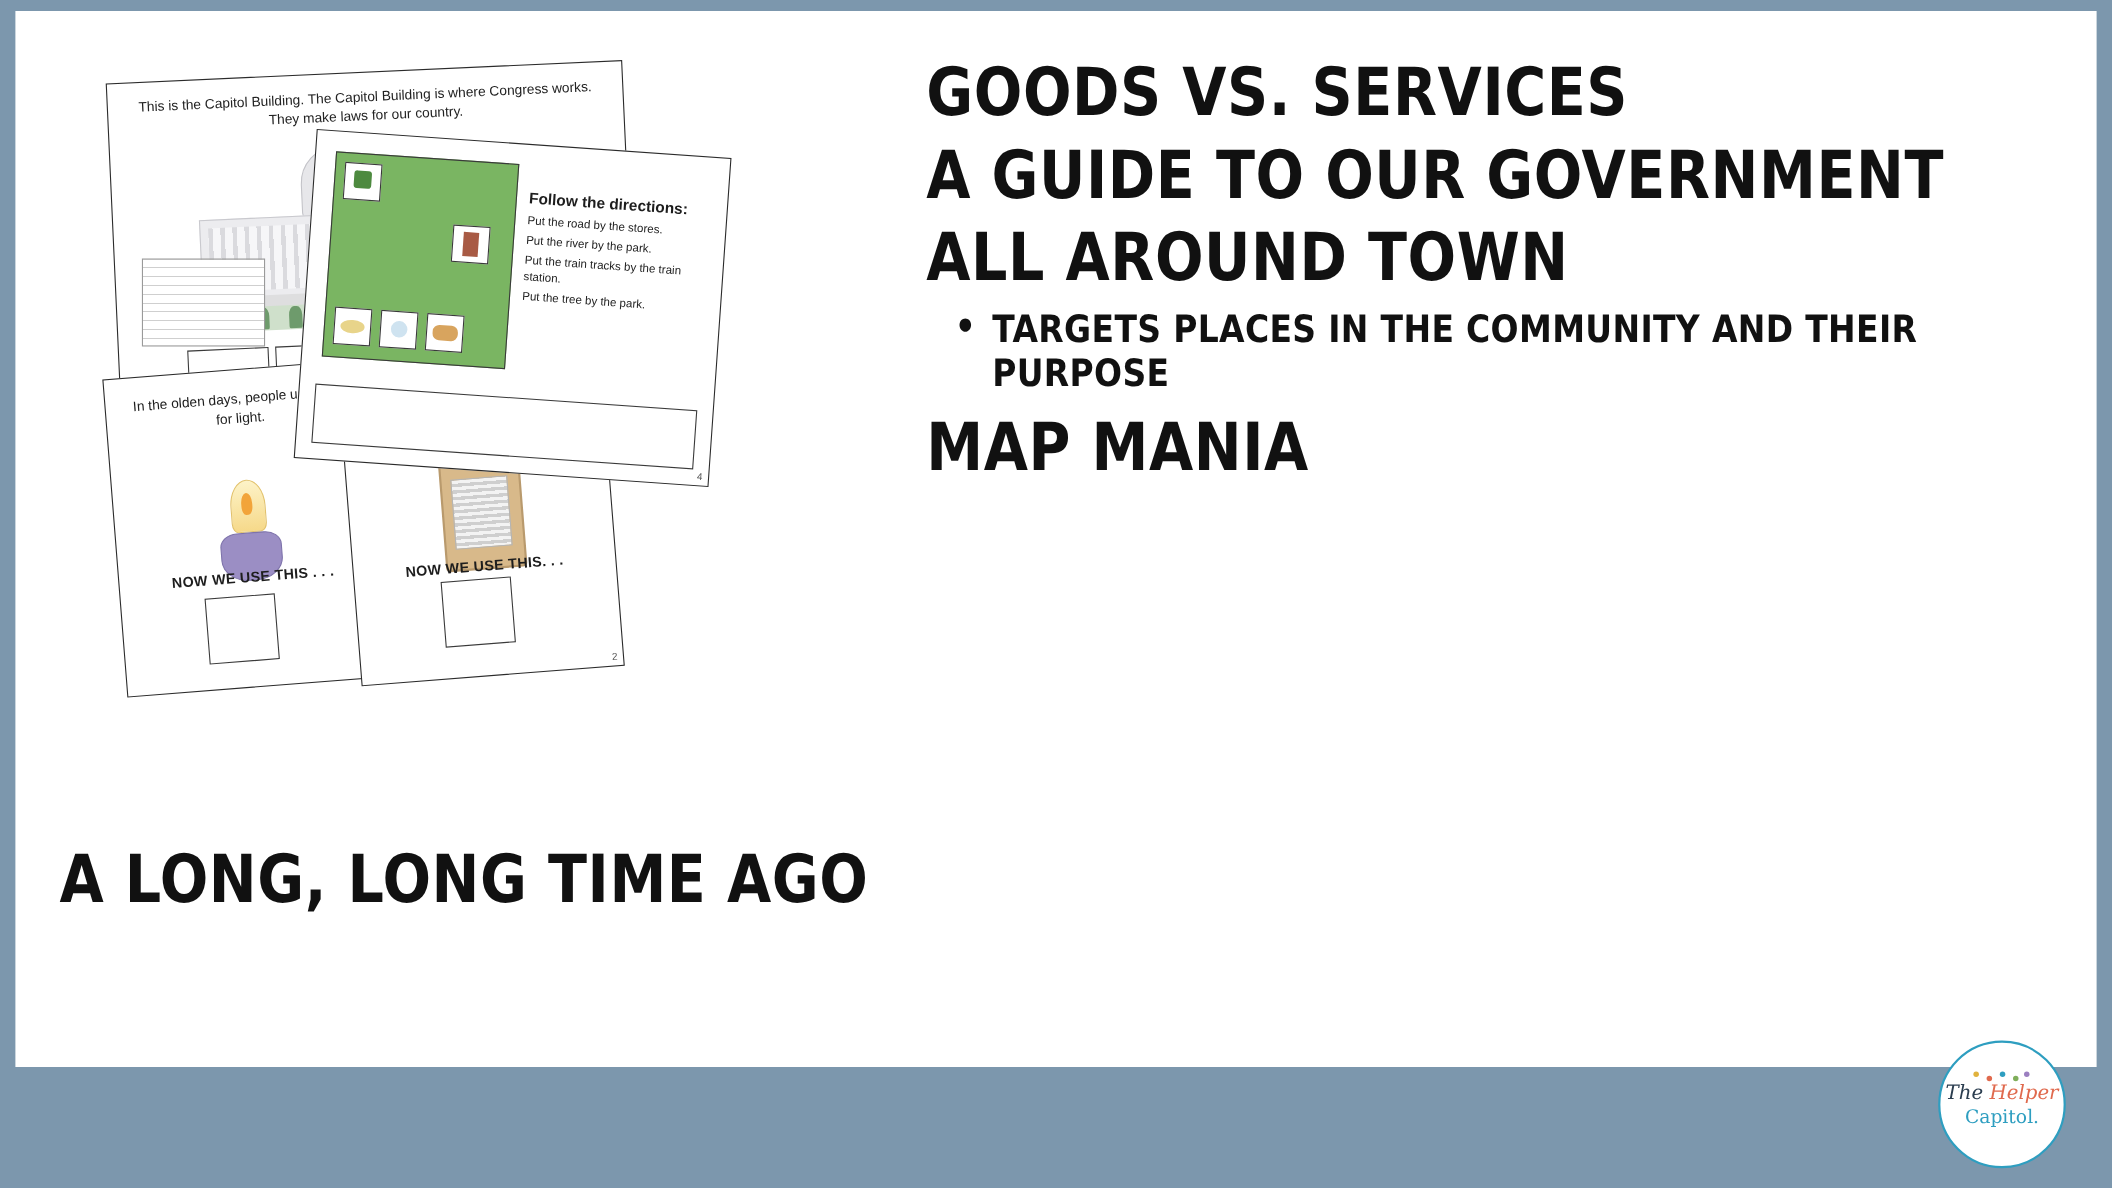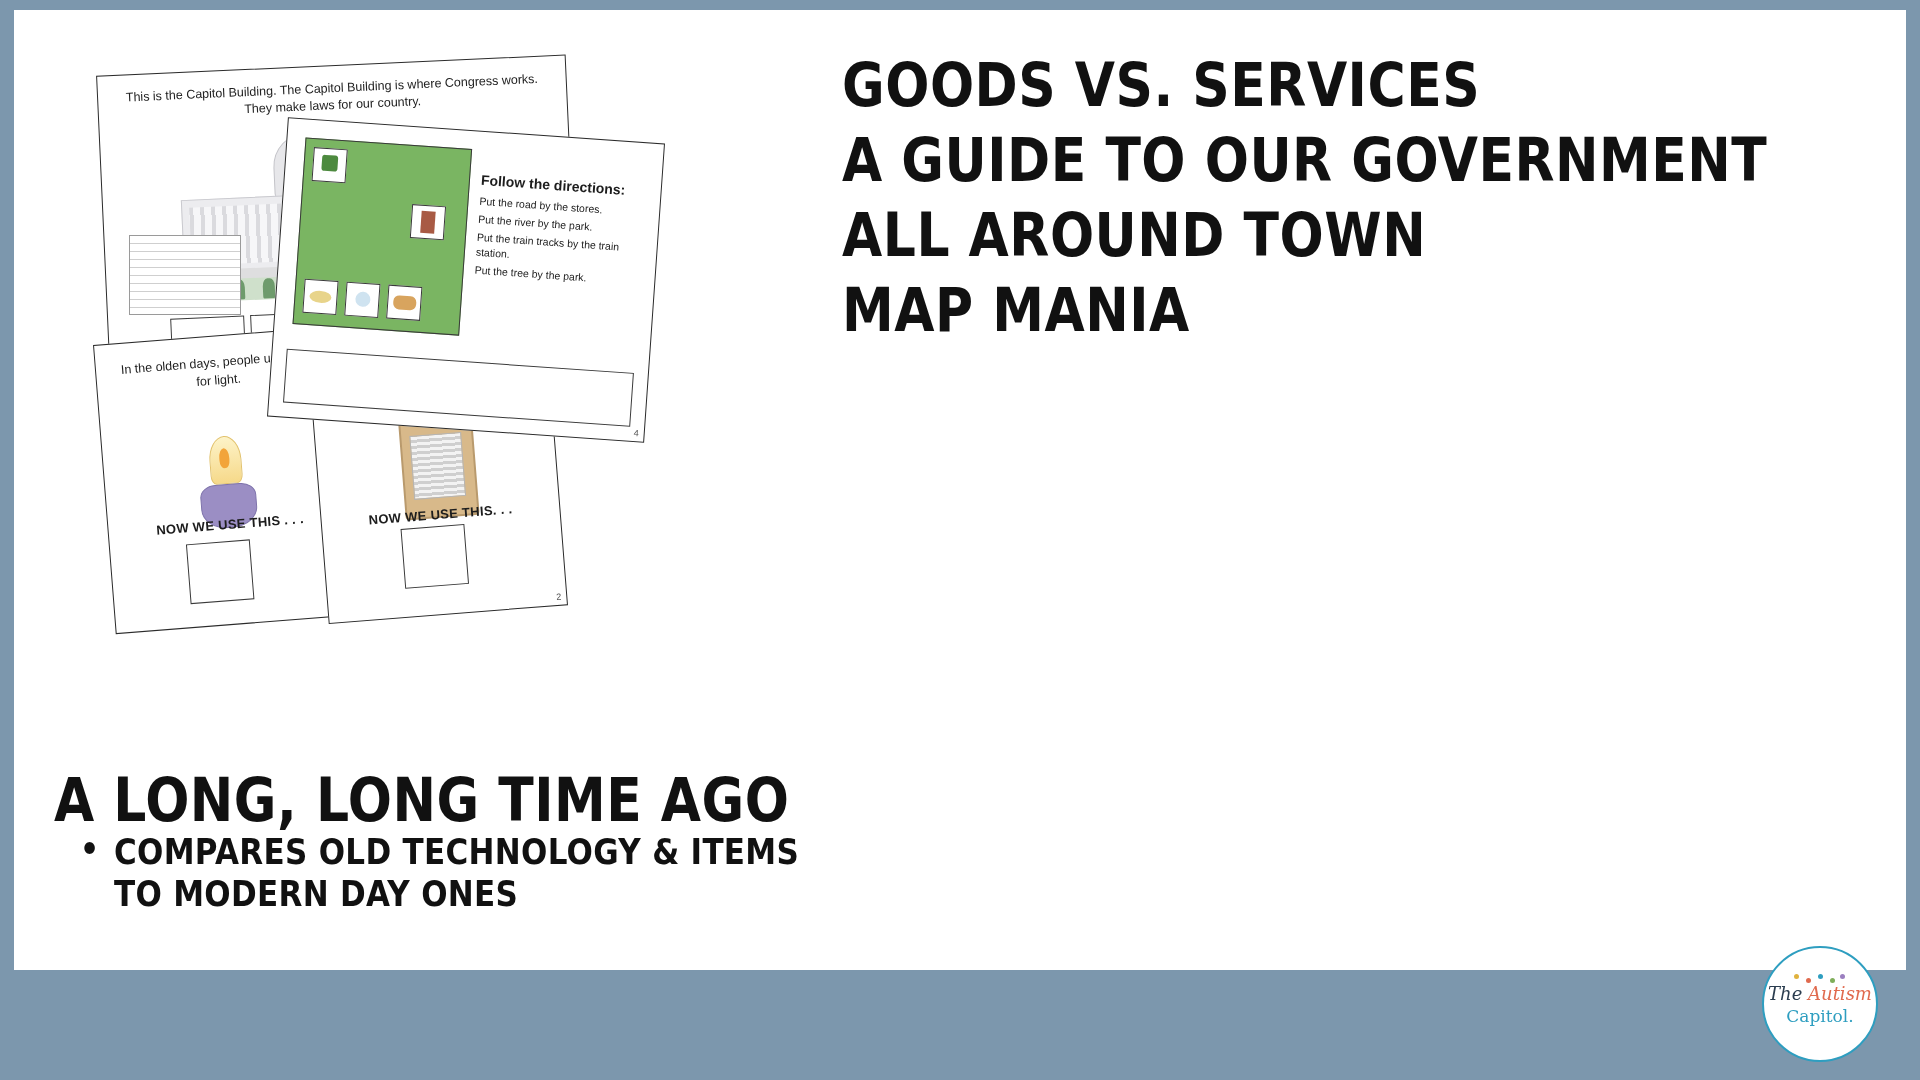--- a/index.html
+++ b/index.html
@@ -411,42 +411,42 @@
         </div>
         <div class="map-writebox"></div>
         <div class="pagenum">4</div>
       </div>
 
       <div class="lines"></div>
     </div>
 
     <div class="h-left">
       <h2 class="title">A LONG, LONG TIME AGO</h2>
+    </div>
+
+    <div class="h-right">
+
+      <h2 class="title">GOODS VS. SERVICES</h2>
+
+      <h2 class="title">A GUIDE TO OUR GOVERNMENT</h2>
+
+      <h2 class="title">ALL AROUND TOWN</h2>
       <ul class="bul">
-        <li>COMPARES OLD TECHNOLOGY &amp; ITEMS TO MODERN DAY ONES</li>
+        <li>TARGETS PLACES IN THE COMMUNITY AND THEIR PURPOSE</li>
       </ul>
-    </div>
-
-    <div class="h-right">
-
-      <h2 class="title">GOODS VS. SERVICES</h2>
-
-      <h2 class="title">A GUIDE TO OUR GOVERNMENT</h2>
-
-      <h2 class="title">ALL AROUND TOWN</h2>
 
       <h2 class="title">MAP MANIA</h2>
 
     </div>
   </div>
 
   <div class="logo">
     <div class="dots">
       <i style="left:0px;top:0px;background:#e0b23e;"></i>
       <i style="left:12px;top:4px;background:#e06a4e;"></i>
       <i style="left:24px;top:0px;background:#2e9ec0;"></i>
       <i style="left:36px;top:4px;background:#7fae5a;"></i>
       <i style="left:46px;top:0px;background:#9b7fc0;"></i>
     </div>
-    <div class="l1"><span>The </span><span class="autism">Autism</span></div>
+    <div class="l1"><span>The </span><span class="autism">Helper</span></div>
     <div class="l2">Capitol.</div>
   </div>
 </div>
 
 </body></html>

